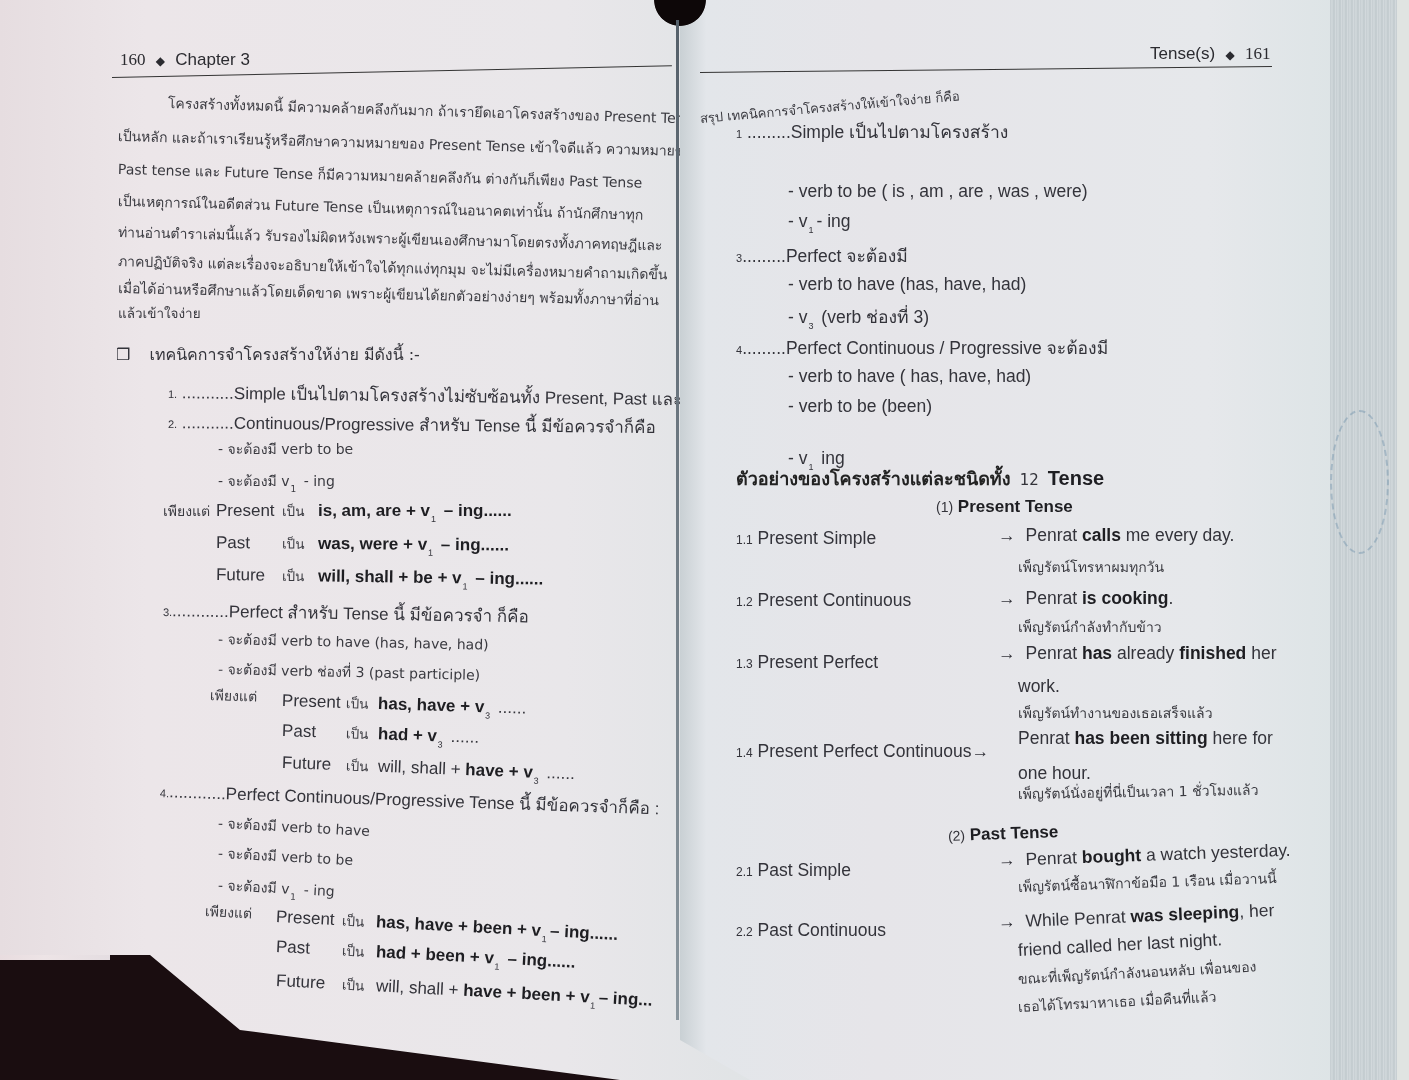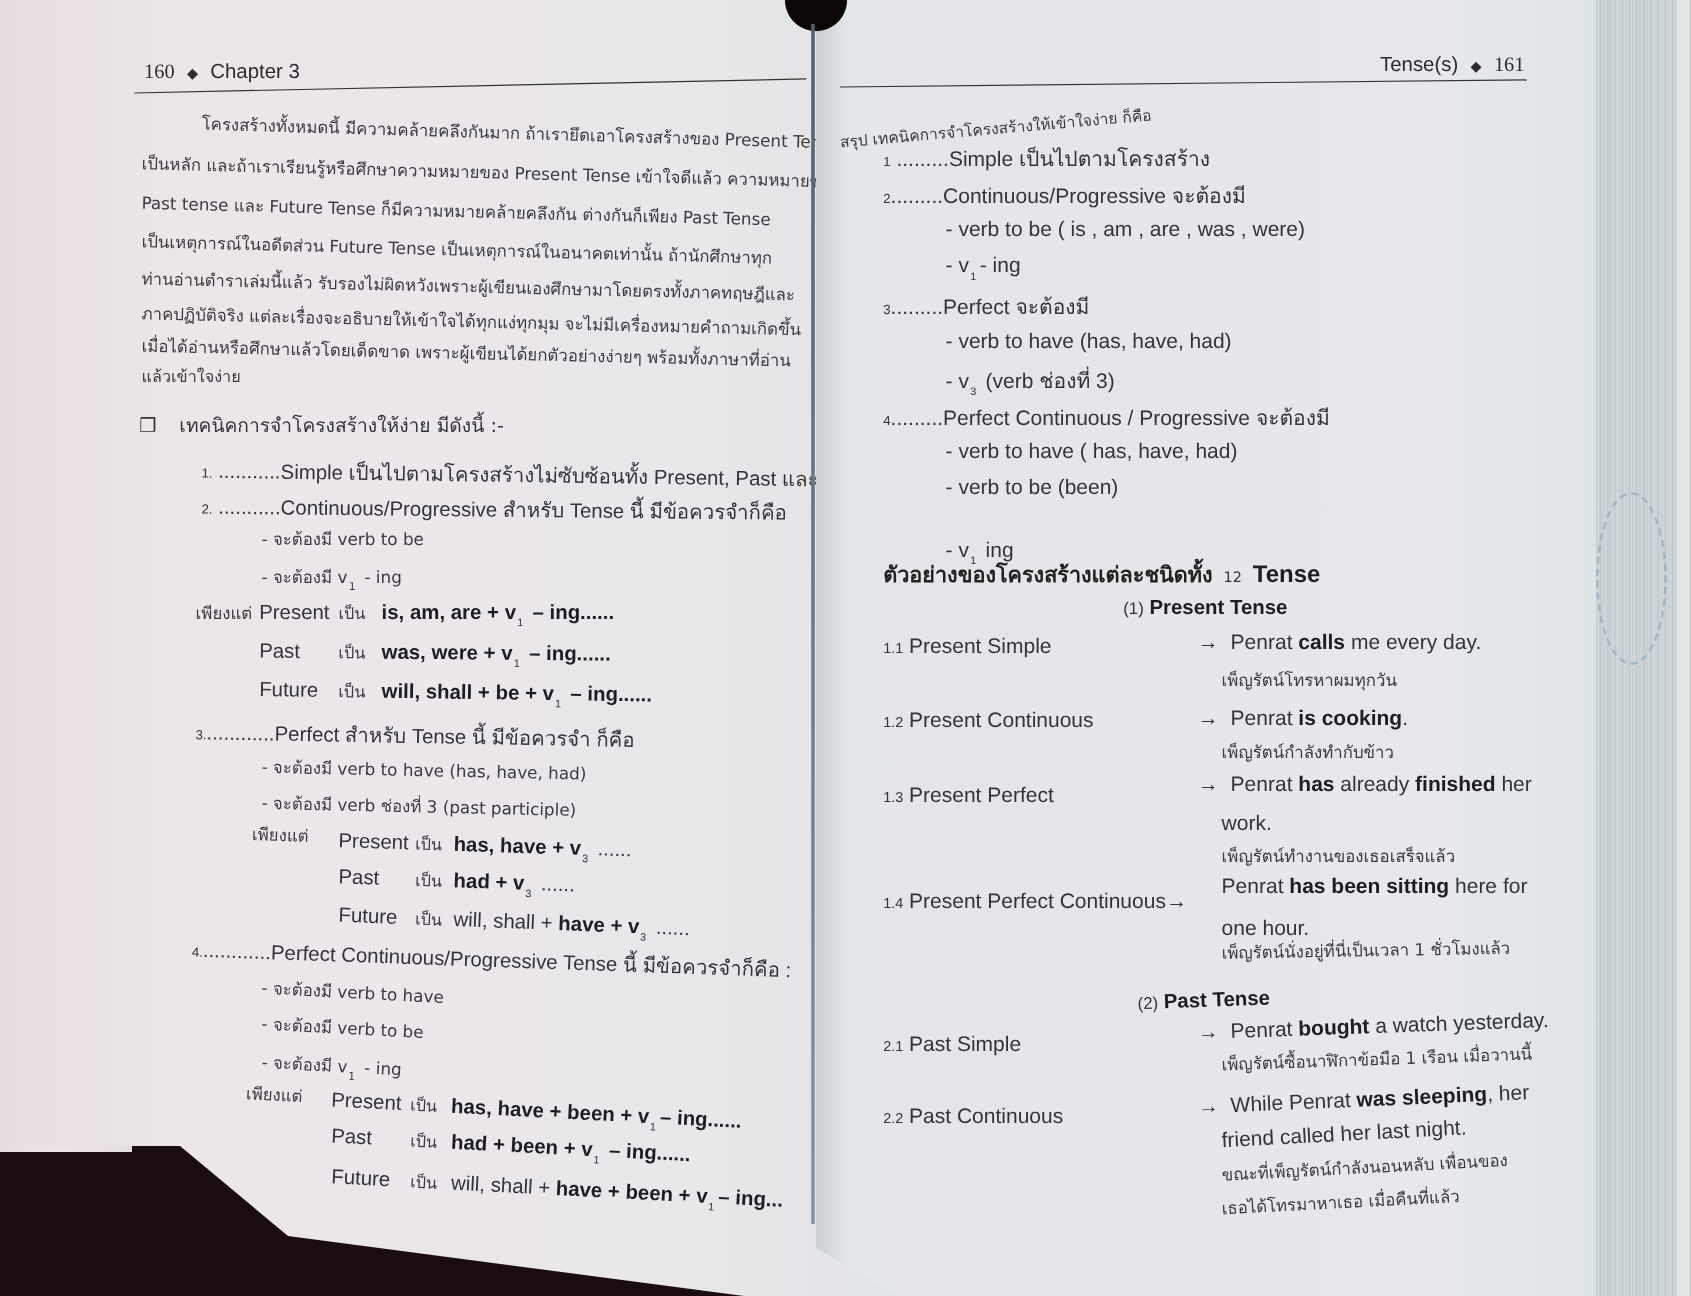--- a/index.html
+++ b/index.html
@@ -153,42 +153,39 @@
     <span style="font-size:12px; margin:0 6px;">◆</span>
     <span>161</span>
   </div>
   <div class="rule" style="left:20px; top:72px; width:572px; transform:rotate(-0.6deg); transform-origin:left;"></div>
 
   <div class="txt th" style="left:20px; top:108px; font-size:13px; transform:rotate(-5deg); transform-origin:left;">สรุป เทคนิคการจำโครงสร้างให้เข้าใจง่าย ก็คือ</div>
 
   <div class="txt en rt" style="left:56px; top:118px;">
     <span style="font-size:11px">1</span><span> .........</span><span>Simple เป็นไปตามโครงสร้าง</span>
   </div>
-  <div class="txt en rt" style="left:56px; top:149px;">
-    <span style="font-size:11px">2</span><span>.........</span><span>Continuous/Progressive จะต้องมี</span>
-  </div>
   <div class="txt en rt" style="left:108px; top:181px;">-  verb   to   be  ( is , am , are , was , were)</div>
   <div class="txt en rt" style="left:108px; top:211px;"><span>-  v</span><span class="sub">1</span><span>- ing</span></div>
 
   <div class="txt en rt" style="left:56px; top:242px;">
     <span style="font-size:11px">3</span><span>.........</span><span>Perfect จะต้องมี</span>
   </div>
   <div class="txt en rt" style="left:108px; top:274px;">-  verb  to   have  (has, have, had)</div>
   <div class="txt en rt" style="left:108px; top:303px;"><span>-  v</span><span class="sub">3</span><span> (verb  ช่องที่ 3)</span></div>
 
   <div class="txt en rt" style="left:56px; top:334px;">
     <span style="font-size:11px">4</span><span>.........</span><span>Perfect   Continuous / Progressive จะต้องมี</span>
   </div>
   <div class="txt en rt" style="left:108px; top:366px;">-  verb   to   have  ( has, have, had)</div>
   <div class="txt en rt" style="left:108px; top:396px;">-  verb   to   be  (been)</div>
   <div class="txt en rt" style="left:108px; top:448px;"><span>-  v</span><span class="sub">1</span><span>  ing</span></div>
 
   <div class="txt" style="left:56px; top:464px;">
     <span class="heading-th">ตัวอย่างของโครงสร้างแต่ละชนิดทั้ง</span>
-    <span style="font-size:12px; margin:0 4px;">12</span>
+    <span style="font-size:15px; margin:0 4px;">12</span>
     <span class="en b" style="font-size:20px;">Tense</span>
   </div>
 
   <div class="txt en" style="left:256px; top:497px;">
     <span style="font-size:14px">(1)</span>
     <span class="b">Present Tense</span>
   </div>
 
   <div class="txt en rt" style="left:56px; top:528px;"><span style="font-size:12px">1.1</span> <span>Present Simple</span></div>
   <div class="txt en rt" style="left:318px; top:525px;"><span class="arrow">→</span><span>Penrat </span><span class="b">calls</span><span> me every day.</span></div>

